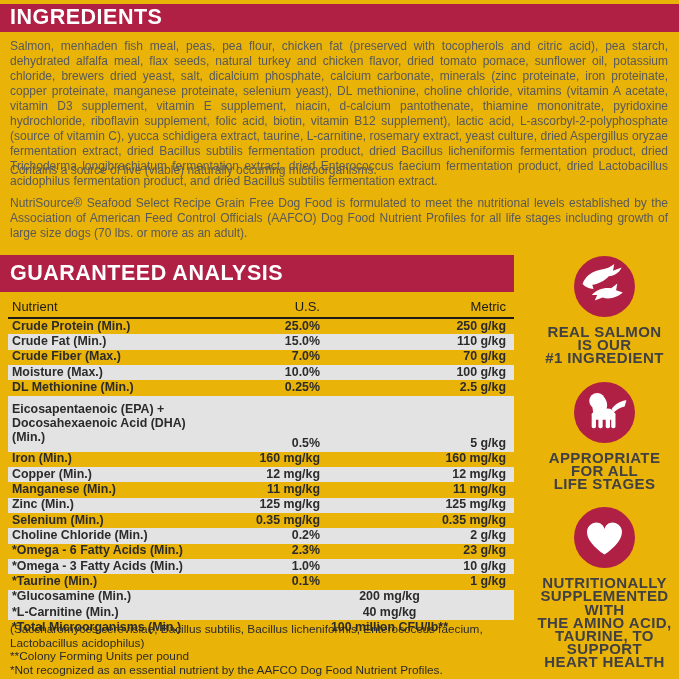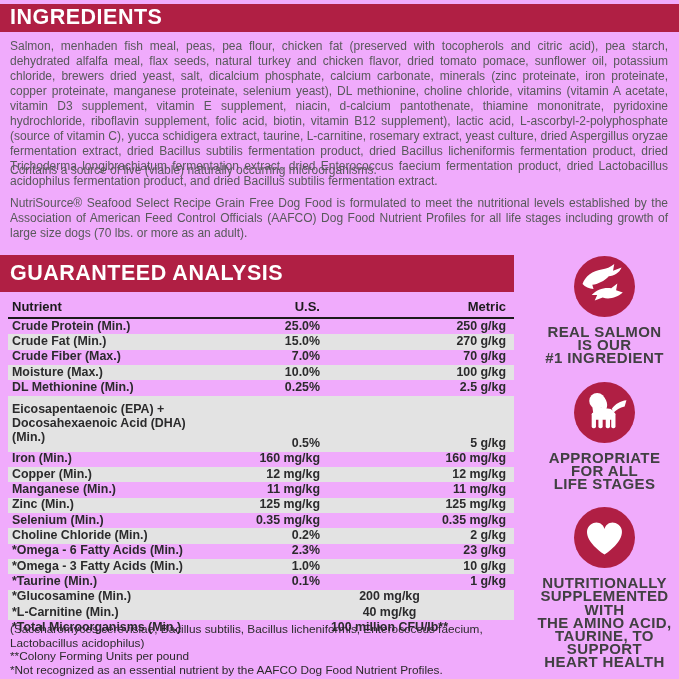--- a/index.html
+++ b/index.html
@@ -5,21 +5,21 @@
   :root{
     --brand-red:#B01F44;
     --stripe:#E3E3E3;
     --body-text:#58595B;
     --table-text:#2B2B2C;
     --badge-text:#414042;
   }
   *{margin:0;padding:0;box-sizing:border-box;}
   html,body{background:#fff;}
   body{font-family:"Liberation Sans","DejaVu Sans",sans-serif;}
-  .label{position:relative;width:679px;height:679px;background:#f0abfc;overflow:hidden;}
+  .label{position:relative;width:679px;height:679px;background:#eab308;overflow:hidden;}
 
   .banner{background:var(--brand-red);display:flex;align-items:center;}
   .banner h1,.banner h2{
     color:#fff;font-weight:bold;font-size:21.5px;letter-spacing:.5px;
     padding-left:10px;line-height:1;
   }
   .banner-ingredients{position:absolute;top:4px;left:0;width:679px;height:28px;}
   .banner-ga{position:absolute;top:255px;left:0;width:514px;height:37px;}
 
   .body-text{
@@ -27,21 +27,21 @@
     font-size:12px;line-height:15px;color:var(--body-text);
     text-align:justify;
   }
   .ingredients{top:39px;}
   .contains{top:163px;text-align:left;}
   .formulation{top:196px;}
 
   .ga-table{position:absolute;top:298px;left:8px;width:506px;color:var(--table-text);}
   .thead{
     display:grid;grid-template-columns:1fr 100px 194px;
-    font-weight:bold;font-size:13px;color:#1B1B1B;
+    font-weight:normal;font-size:13px;color:#1B1B1B;
     padding:1px 0 3px 0;border-bottom:2.5px solid #1B1B1B;
   }
   .thead .h-nutrient{padding-left:4px;}
   .thead .h-us,.thead .h-metric{text-align:right;}
   .thead .h-metric{padding-right:8px;}
 
   .trow{
     display:grid;grid-template-columns:1fr 100px 194px;
     min-height:15.35px;align-items:center;
     font-size:12.4px;line-height:13.8px;font-weight:bold;
@@ -97,21 +97,21 @@
     </div>
     <div class="tbody">
         <div class="trow">
           <div class="c-nutrient">Crude Protein (Min.)</div>
           <div class="c-us">25.0%</div>
           <div class="c-metric">250 g/kg</div>
         </div>
         <div class="trow stripe">
           <div class="c-nutrient">Crude Fat (Min.)</div>
           <div class="c-us">15.0%</div>
-          <div class="c-metric">270 g/kg</div>
+          <div class="c-metric">110 g/kg</div>
         </div>
         <div class="trow">
           <div class="c-nutrient">Crude Fiber (Max.)</div>
           <div class="c-us">7.0%</div>
           <div class="c-metric">70 g/kg</div>
         </div>
         <div class="trow stripe">
           <div class="c-nutrient">Moisture (Max.)</div>
           <div class="c-us">10.0%</div>
           <div class="c-metric">100 g/kg</div>

